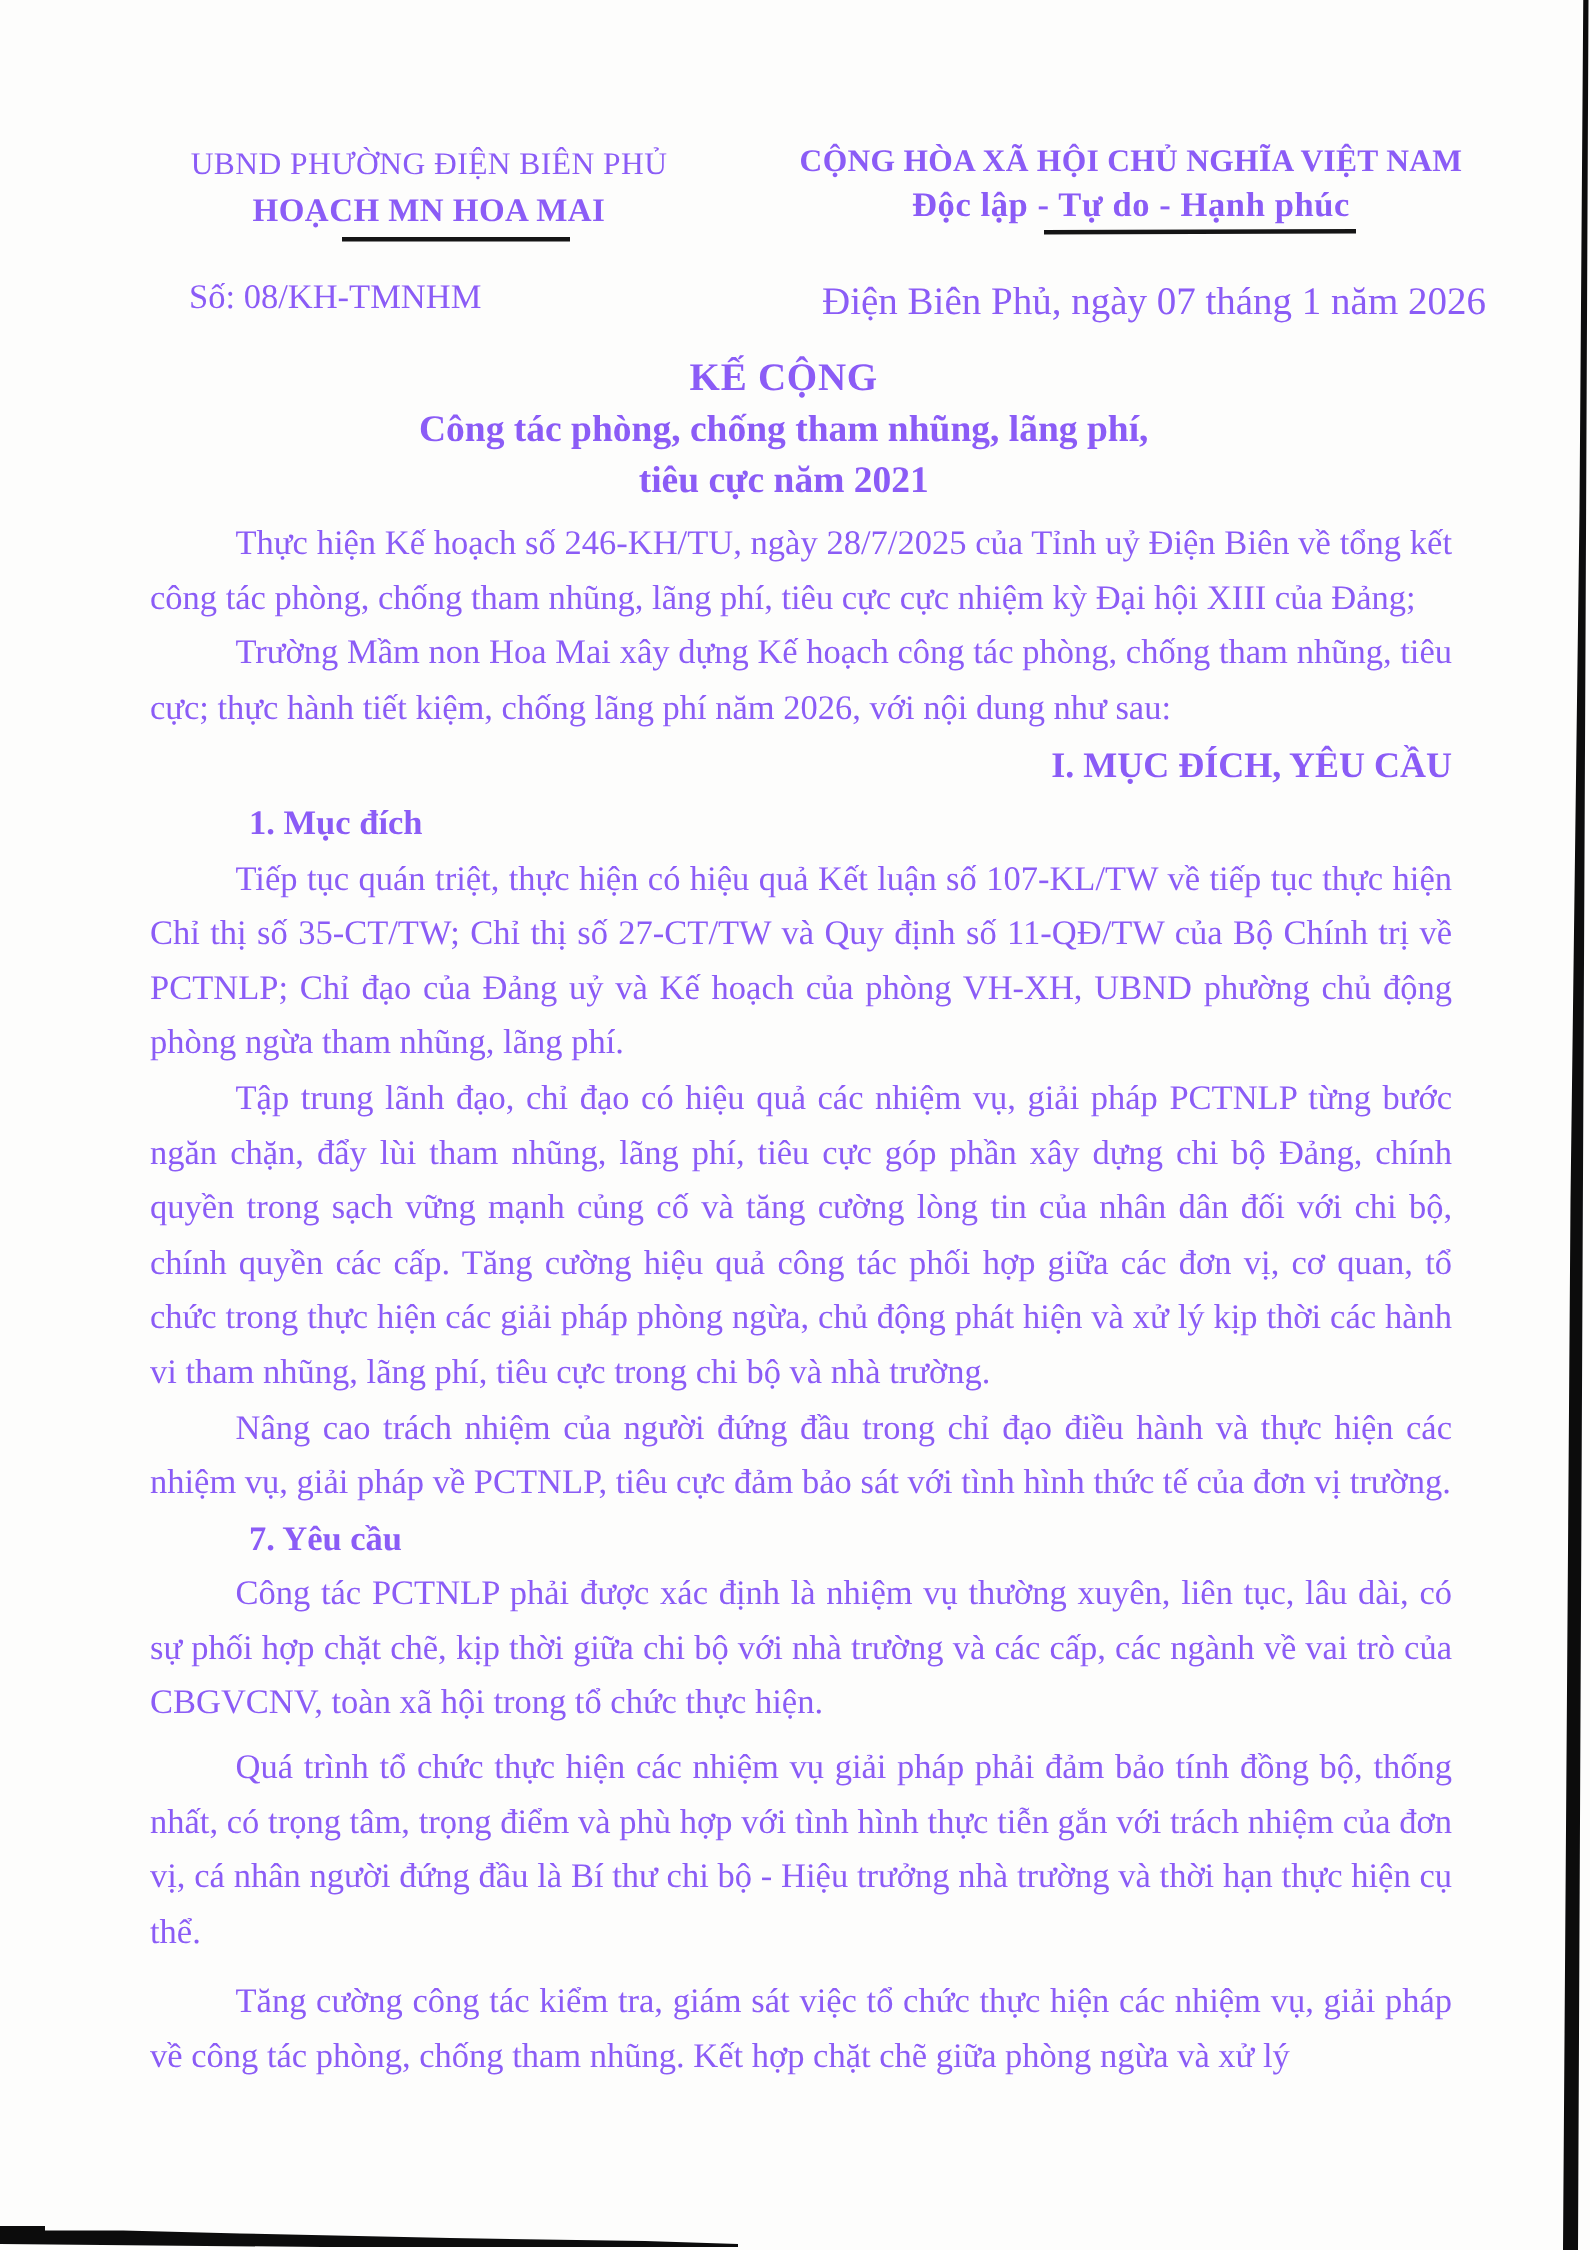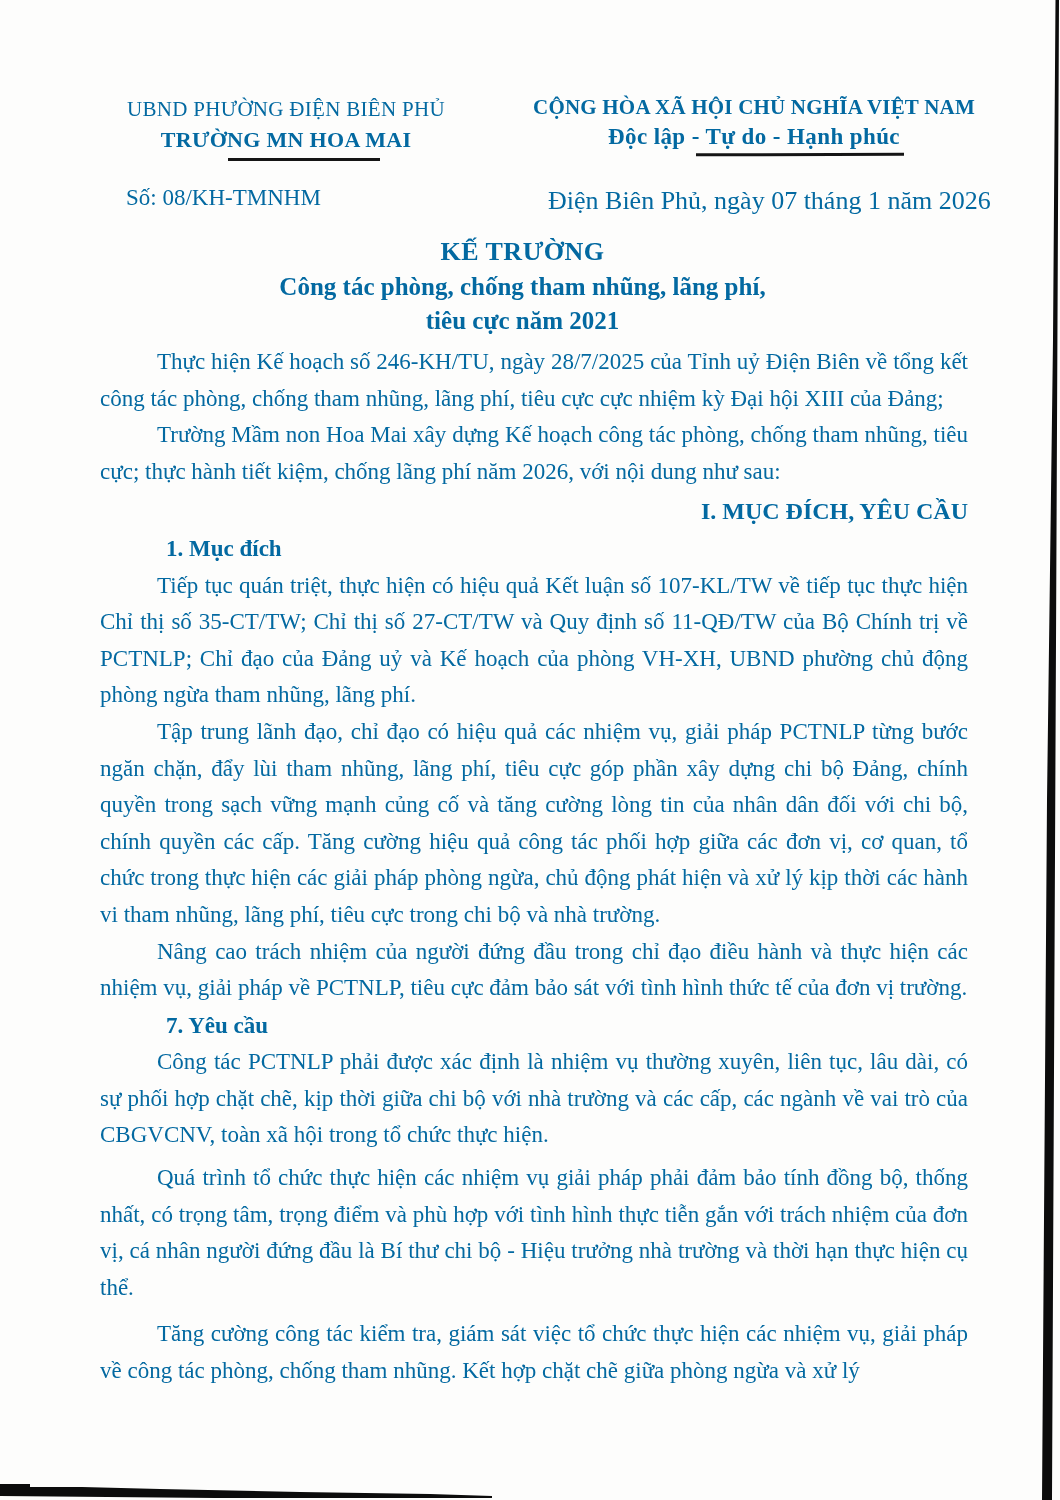--- a/index.html
+++ b/index.html
@@ -2,21 +2,21 @@
 <html><head>
 <meta charset="utf-8">
 <style>
   html,body { margin:0; padding:0; background:#e8e8e8; }
   .page {
     position:relative;
     width:1060px; height:1500px;
     margin:0 auto;
     background:#fdfdfc;
     font-family:"Liberation Serif","DejaVu Serif",serif;
-    color:#0369a1;
+    color:#8b5cf6;
     overflow:hidden;
   }
 
   
   .header-left {
     position:absolute; left:98px; top:96px; width:376px;
     text-align:center; line-height:1.25;
   }
   .org-line1 { font-size:21px; letter-spacing:0.3px; }
   .org-line2 { font-size:22px; font-weight:bold; margin-top:4px; letter-spacing:0.3px; }
@@ -71,36 +71,36 @@
   
   .artifacts { position:absolute; left:0; top:0; width:1060px; height:1500px; pointer-events:none; }
 </style>
 </head>
 <body>
 
 <div class="page">
 
   <div class="header-left">
     <div class="org-line1">UBND PHƯỜNG ĐIỆN BIÊN PHỦ</div>
-    <div class="org-line2">TRƯỜNG MN HOA MAI</div>
+    <div class="org-line2">HOẠCH MN HOA MAI</div>
   </div>
 
   <div class="header-right">
     <div class="nat-line1">CỘNG HÒA XÃ HỘI CHỦ NGHĨA VIỆT NAM</div>
     <div class="nat-line2">Độc lập - Tự do - Hạnh phúc</div>
   </div>
 
   <div class="rule rule-left"></div>
   <div class="rule rule-right"></div>
 
   <div class="doc-number">Số: 08/KH-TMNHM</div>
   <div class="place-date">Điện Biên Phủ, ngày 07 tháng 1 năm 2026</div>
 
   <div class="title-block">
-    <div class="title-1">KẾ TRƯỜNG</div>
+    <div class="title-1">KẾ CỘNG</div>
     <div class="title-2">Công tác phòng, chống tham nhũng, lãng phí,</div>
     <div class="title-3">tiêu cực năm 2021</div>
   </div>
 
   <div class="content">
     <p>Thực hiện Kế hoạch số 246-KH/TU, ngày 28/7/2025 của Tỉnh uỷ Điện Biên về tổng kết công tác phòng, chống tham nhũng, lãng phí, tiêu cực cực nhiệm kỳ Đại hội XIII của Đảng;</p>
     <p>Trường Mầm non Hoa Mai xây dựng Kế hoạch công tác phòng, chống tham nhũng, tiêu cực; thực hành tiết kiệm, chống lãng phí năm 2026, với nội dung như sau:</p>
     <div class="h-section">I. MỤC ĐÍCH, YÊU CẦU</div>
     <div class="h-sub">1. Mục đích</div>
     <p>Tiếp tục quán triệt, thực hiện có hiệu quả Kết luận số 107-KL/TW về tiếp tục thực hiện Chỉ thị số 35-CT/TW; Chỉ thị số 27-CT/TW và Quy định số 11-QĐ/TW của Bộ Chính trị về PCTNLP; Chỉ đạo của Đảng uỷ và Kế hoạch của phòng VH-XH, UBND phường chủ động phòng ngừa tham nhũng, lãng phí.</p>

